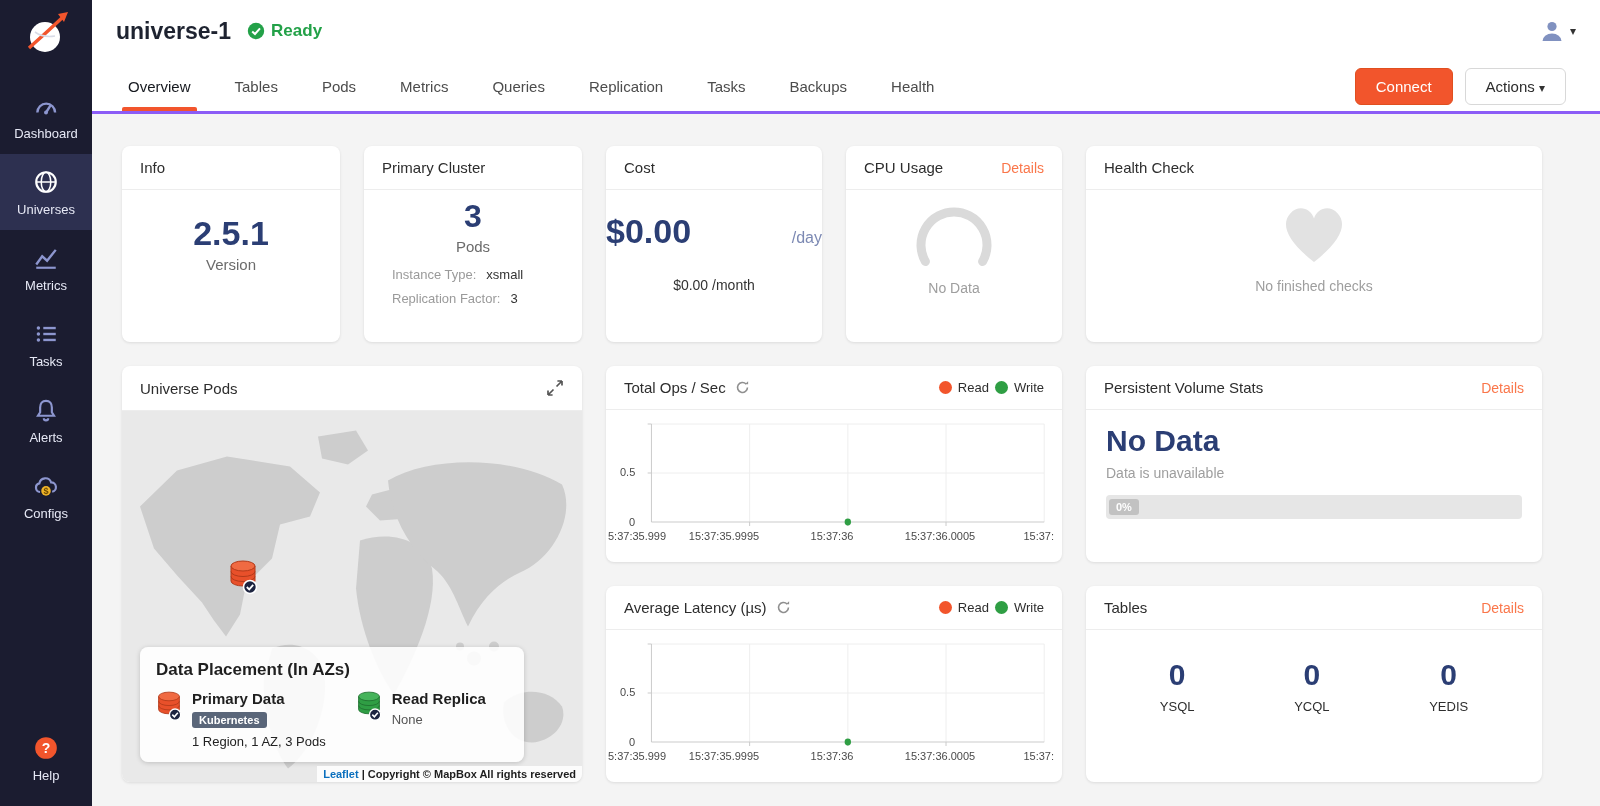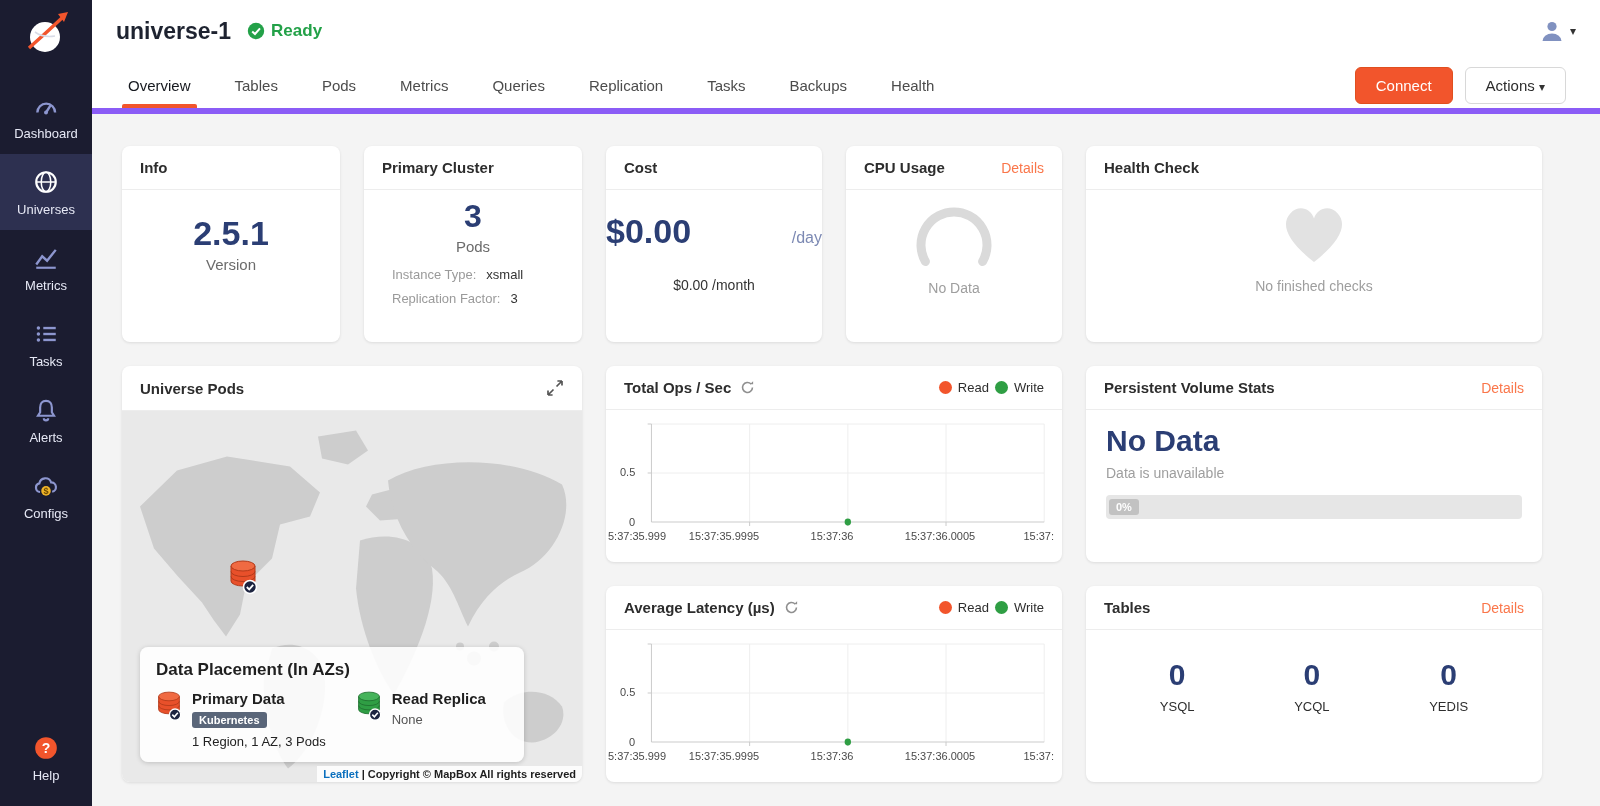--- a/index.html
+++ b/index.html
@@ -15,35 +15,35 @@
   .nav-help{margin-top:auto;margin-bottom:10px}
 
   
   .main{flex:1;display:flex;flex-direction:column;min-width:0}
   .topbar{background:#fff;height:62px;display:flex;align-items:center;padding:0 24px;gap:16px}
   .universe-title{font-size:23px;font-weight:bold;color:#1e2330}
   .ready-badge{display:flex;align-items:center;gap:6px;color:#23a148;font-weight:bold;font-size:17px}
   .avatar-wrap{margin-left:auto;display:flex;align-items:center;gap:5px;cursor:pointer}
   .caret{font-size:12px;color:#333}
 
-  .tabbar{background:#fff;border-bottom:6px solid #8b5cf6;display:flex;align-items:stretch;padding:0 34px;height:52px}
+  .tabbar{background:#fff;border-bottom:3px solid #8b5cf6;display:flex;align-items:stretch;padding:0 34px;height:52px}
   .tabs{display:flex;gap:40px}
   .tab{display:flex;align-items:center;font-size:15px;color:#4c4c4c;cursor:pointer;position:relative;padding:0 2px}
   .tab.active{color:#16191f}
   .tab.active::after{content:"";position:absolute;left:-4px;right:-4px;bottom:0;height:4px;background:#f2552c;border-radius:2px 2px 0 0}
   .tab-actions{margin-left:auto;display:flex;align-items:center;gap:12px}
   .btn{font-size:15px;border-radius:6px;padding:9px 20px;cursor:pointer;border:1px solid transparent}
   .btn-connect{background:#f2552c;color:#fff;border-color:#e04f1f}
   .btn-actions{background:#fff;color:#2c2c2c;border-color:#d8d8d8}
 
   
   .content{flex:1;padding:32px 30px 20px;display:grid;grid-template-columns:218px 218px 216px 216px 456px;grid-template-rows:196px 196px 196px;gap:24px}
   .card{background:#fff;border-radius:8px;box-shadow:0 1px 3px rgba(0,0,0,.10);overflow:hidden;display:flex;flex-direction:column}
   .card-hd{display:flex;align-items:center;justify-content:space-between;padding:13px 18px;border-bottom:1px solid #ededed;flex-shrink:0}
-  .card-title{font-weight:bold;font-size:15px;color:#2d2d2d}
+  .card-title{font-weight:normal;font-size:15px;color:#2d2d2d}
   .details-link{color:#fa764a;font-size:14px;cursor:pointer;text-decoration:none}
   .card-bd{flex:1;position:relative}
 
   .c-info{grid-column:1;grid-row:1}
   .c-primary{grid-column:2;grid-row:1}
   .c-cost{grid-column:3;grid-row:1}
   .c-cpu{grid-column:4;grid-row:1}
   .c-health{grid-column:5;grid-row:1}
   .c-map{grid-column:1 / span 2;grid-row:2 / span 2}
   .c-ops{grid-column:3 / span 2;grid-row:2}

